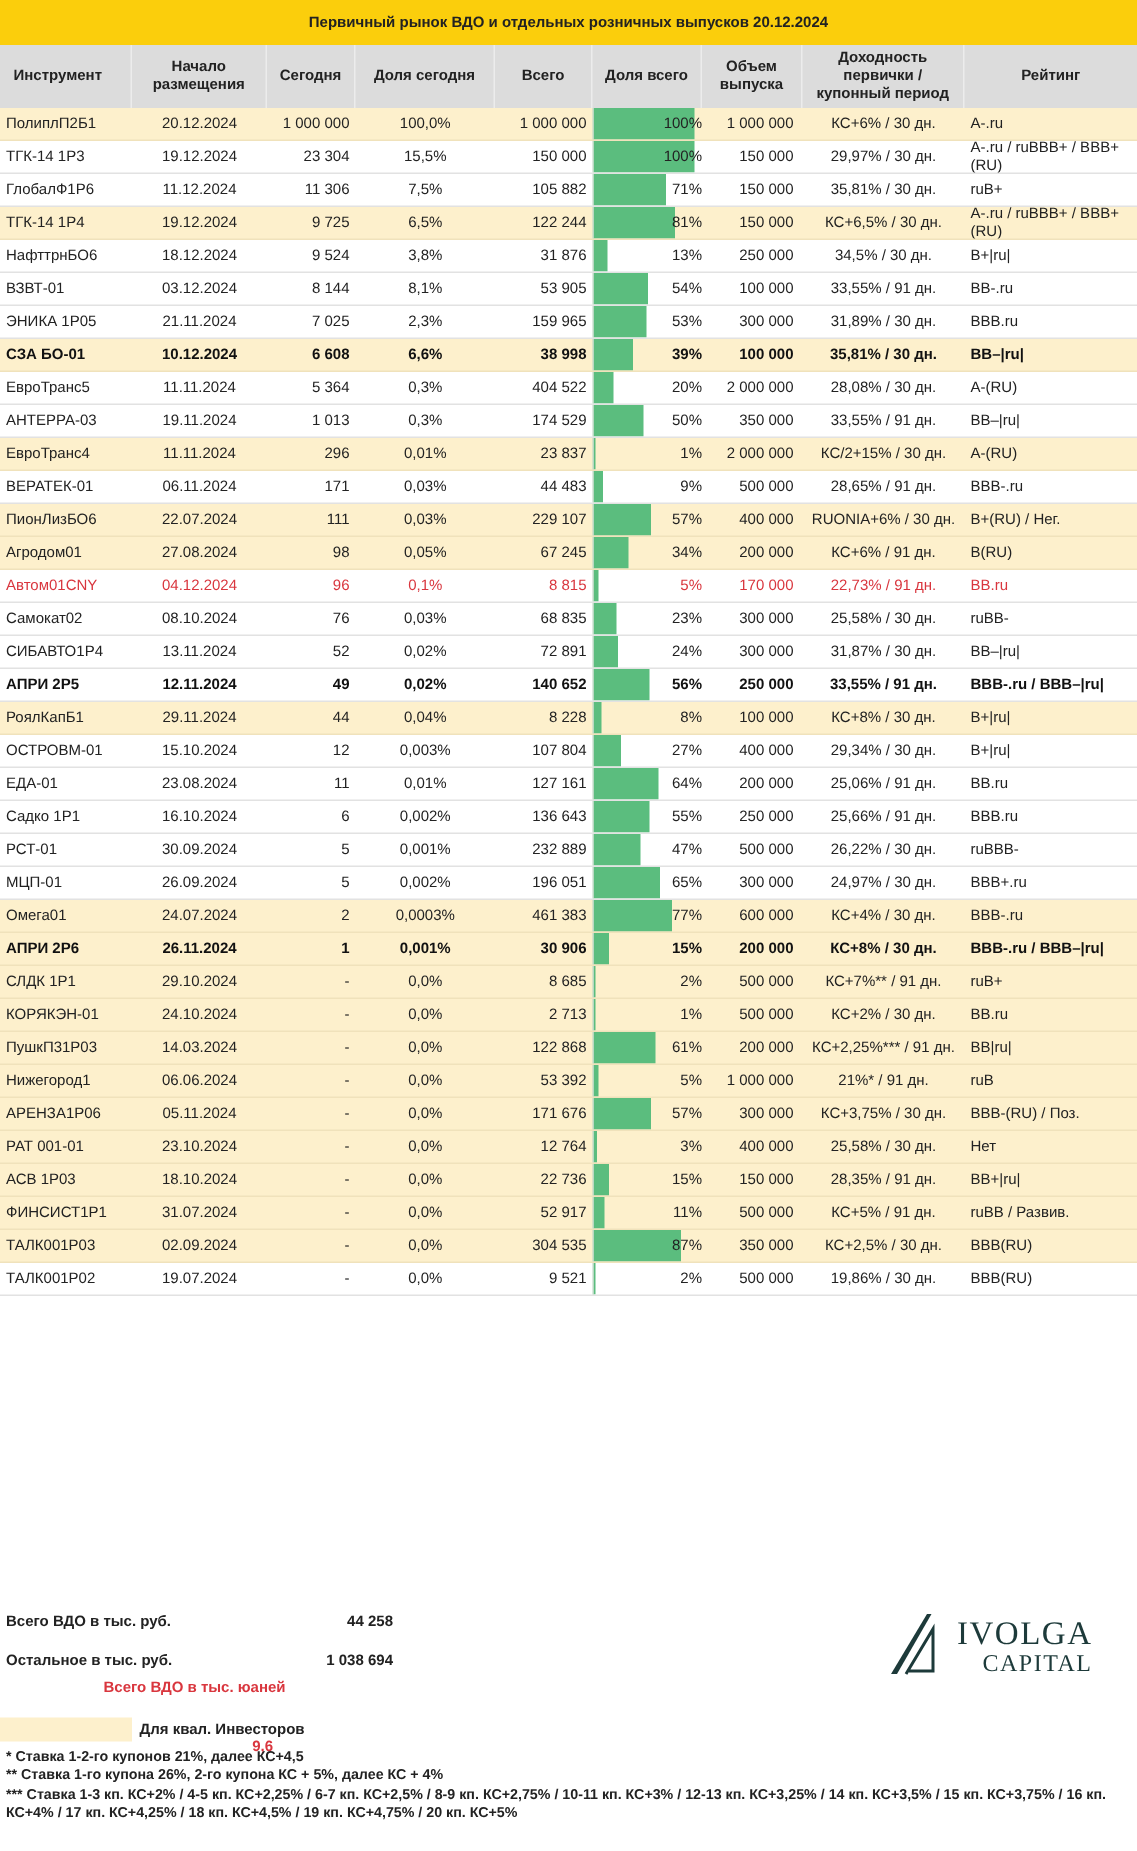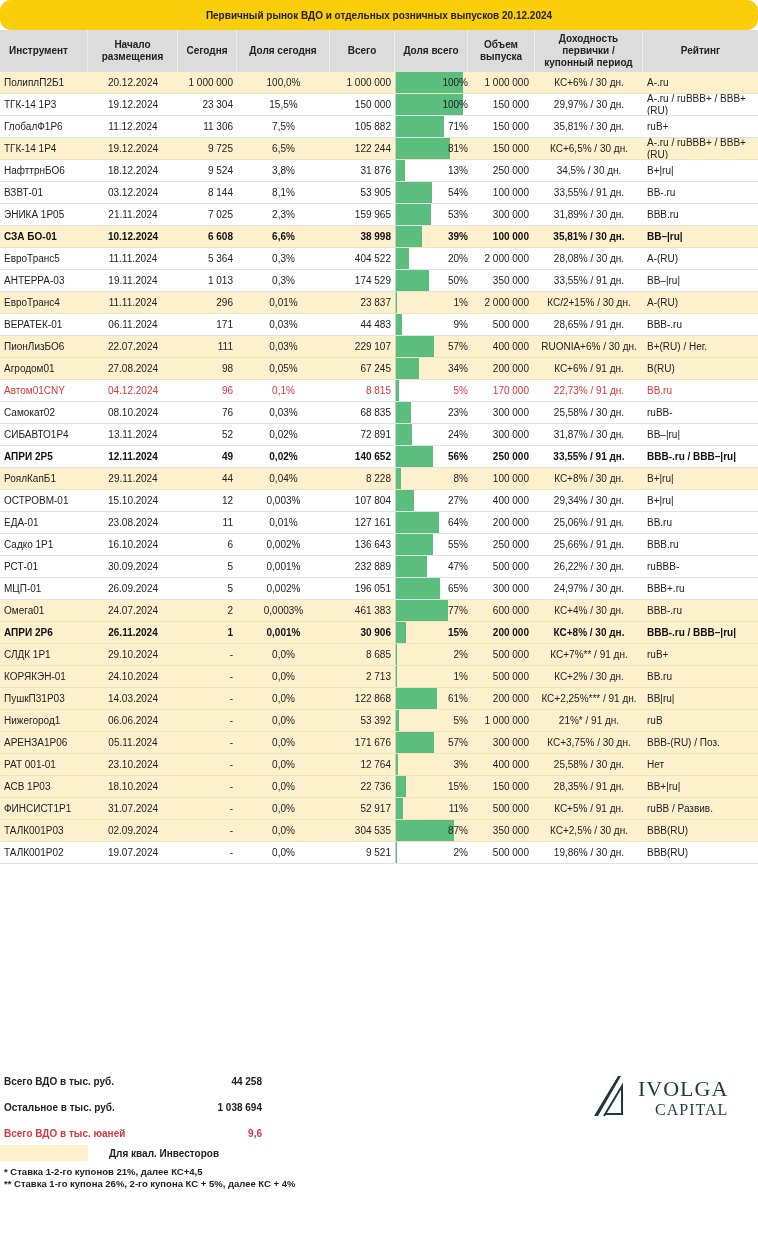--- a/index.html
+++ b/index.html
@@ -1,18 +1,18 @@
 <!DOCTYPE html>
 <html><head>
 <meta charset="utf-8">
 <style>
   * { box-sizing: border-box; margin: 0; padding: 0; }
   html, body { width: 758px; height: 1234px; background: #ffffff; overflow: hidden; }
   body { font-family: "Liberation Sans", sans-serif; color: #222; font-size: 10px; position: relative; }
-  .title-bar { position: absolute; left: 0; top: 0; width: 758px; height: 30px; background: #fbce0c; display: flex; align-items: center; justify-content: center; font-weight: bold; font-size: 10px; color: #222; border-radius: 11px; }
+  .title-bar { position: absolute; left: 0; top: 0; width: 758px; height: 30px; background: #fbce0c; display: flex; align-items: center; justify-content: center; font-weight: bold; font-size: 10px; color: #222; }
   .grid { position: absolute; left: 0; top: 30px; width: 758px; }
   .hdr { display: grid; grid-template-columns: 88px 90px 59px 93px 65px 73px 67px 108px 115px; height: 42px; background: #dcdcdc; }
   .hdr > div { display: flex; align-items: center; justify-content: center; text-align: center; font-weight: bold; font-size: 10px; line-height: 12px; color: #222; border-right: 1px solid #ececec; padding: 0 2px; }
   .hdr > div.c0 { justify-content: flex-start; padding-left: 9px; }
   .hdr > div:last-child { border-right: none; }
   .row { display: grid; grid-template-columns: 88px 90px 59px 93px 65px 73px 67px 108px 115px; height: 22px; border-bottom: 1px solid #e2e2e2; background: #ffffff; }
   .row.qual { background: #fdf0cc; border-bottom: 1px solid #f0e2bb; }
   .row.bold > div { font-weight: bold; color: #111; }
   .row.red > div { color: #d9363e; }
   .row > div { display: flex; align-items: center; font-size: 10px; line-height: 11px; white-space: nowrap; overflow: hidden; }
@@ -24,24 +24,24 @@
   .c5 { position: relative; justify-content: flex-end; border-left: 1px solid #b8d8c2; }
   .c5 .bar { position: absolute; left: 0; top: 0; bottom: 0; background: #5bbd7e; }
   .c5 .pct { position: relative; z-index: 1; }
   .c6 { justify-content: flex-end; padding-right: 6px; }
   .c7 { justify-content: center; }
   .c8 { padding-left: 4px; white-space: normal !important; line-height: 12px !important; }
   .summary { position: absolute; left: 0; top: 1068px; width: 300px; }
   .sum-row { display: flex; height: 26px; align-items: center; font-weight: bold; font-size: 10px; gap: 28px; }
   .sum-row .lbl { width: 170px; padding-left: 4px; }
   .sum-row .val { width: 64px; text-align: right; }
-  .sum-row.red { color: #d9363e; }
+  .sum-row.red { color: #d9363e; flex-direction: column; }
   .legend { position: absolute; left: 0; top: 1144px; display: flex; align-items: center; height: 18px; }
   .legend .swatch { width: 88px; height: 16px; background: #fdf0cc; }
-  .legend .lbl { padding-left: 5px; font-weight: bold; font-size: 10px; margin-left: 16px; }
+  .legend .lbl { padding-left: 5px; font-weight: bold; font-size: 10px; }
   .notes { position: absolute; left: 4px; top: 1166px; width: 740px; font-weight: bold; font-size: 9.5px; line-height: 12.3px; color: #222; }
   .logo { position: absolute; left: 592px; top: 1072px; width: 140px; height: 46px; }
   .logo .word { position: absolute; left: 46px; top: 4px; font-family: "Liberation Serif", serif; font-size: 22px; letter-spacing: 1px; color: #1d3a3a; }
   .logo .sub { position: absolute; left: 63px; top: 29px; font-family: "Liberation Serif", serif; font-size: 16px; letter-spacing: 1px; color: #1d3a3a; }
 </style>
 </head>
 <body>
 
 <div class="title-bar">Первичный рынок ВДО и отдельных розничных выпусков 20.12.2024</div>
 
@@ -581,20 +581,21 @@
 </div>
 
 <div class="legend">
   <span class="swatch"></span>
   <span class="lbl">Для квал. Инвесторов</span>
 </div>
 
 <div class="notes">
   <div>* Ставка 1-2-го купонов 21%, далее КС+4,5</div>
   <div>** Ставка 1-го купона 26%, 2-го купона КС + 5%, далее КС + 4%</div>
+  <div>*** Ставка 1-3 кп. КС+2% / 4-5 кп. КС+2,25% / 6-7 кп. КС+2,5% / 8-9 кп. КС+2,75% / 10-11 кп. КС+3% / 12-13 кп. КС+3,25% / 14 кп. КС+3,5% / 15 кп. КС+3,75% / 16 кп. КС+4% / 17 кп. КС+4,25% / 18 кп. КС+4,5% / 19 кп. КС+4,75% / 20 кп. КС+5%</div>
 </div>
 
 <div class="logo">
   <svg width="44" height="46" viewBox="0 0 44 46" style="position:absolute;left:0;top:0">
     <polygon points="2,44 26,4 29,4 6,44" fill="#1d3a3a"></polygon>
     <polyline points="12,44 30,14 30,42 14,42" fill="none" stroke="#1d3a3a" stroke-width="2"></polyline>
   </svg>
   <span class="word">IVOLGA</span>
   <span class="sub">CAPITAL</span>
 </div>

